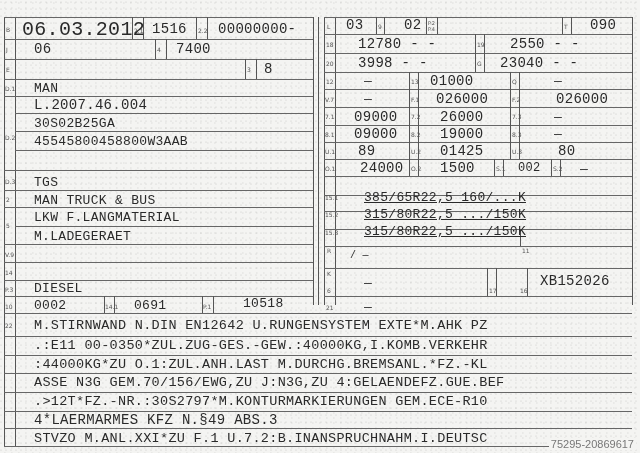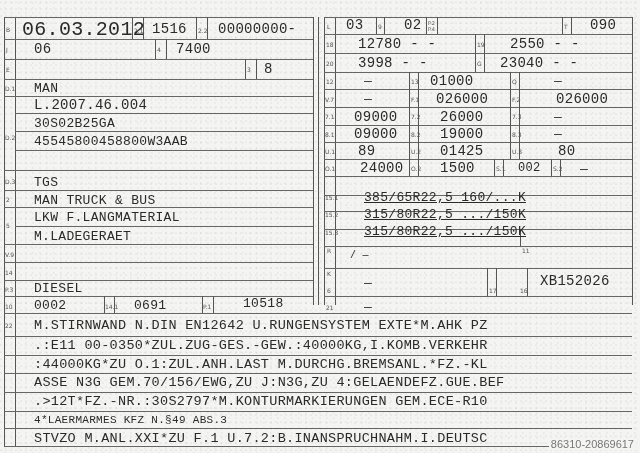--- a/index.html
+++ b/index.html
@@ -235,17 +235,17 @@
   <span class="cell" style="left:364px;top:276px;">—</span>
   <span class="cell" style="left:508px;top:276px;font-size:14px;"></span>
   <span class="cell" style="left:540px;top:274px;font-size:14px;">XB152026</span>
   <span class="cell" style="left:364px;top:300px;">—</span>
 
   <span class="cell" style="left:34px;top:318px;font-size:13.5px;">M.STIRNWAND N.DIN EN12642 U.RUNGENSYSTEM EXTE*M.AHK PZ</span>
   <span class="cell" style="left:34px;top:338px;font-size:13.5px;">.:E11 00-0350*ZUL.ZUG-GES.-GEW.:40000KG,I.KOMB.VERKEHR</span>
   <span class="cell" style="left:34px;top:357px;font-size:13.5px;">:44000KG*ZU O.1:ZUL.ANH.LAST M.DURCHG.BREMSANL.*FZ.-KL</span>
   <span class="cell" style="left:34px;top:375px;font-size:13.5px;">ASSE N3G GEM.70/156/EWG,ZU J:N3G,ZU 4:GELAENDEFZ.GUE.BEF</span>
   <span class="cell" style="left:34px;top:394px;font-size:13.5px;">.&gt;12T*FZ.-NR.:30S2797*M.KONTURMARKIERUNGEN GEM.ECE-R10</span>
-  <span class="cell" style="left:34px;top:413px;font-size:11px;">4*LAERMARMES KFZ N.§49 ABS.3</span>
+  <span class="cell" style="left:34px;top:413px;font-size:14px;">4*LAERMARMES KFZ N.§49 ABS.3</span>
   <span class="cell" style="left:34px;top:431px;font-size:13.5px;">STVZO M.ANL.XXI*ZU F.1 U.7.2:B.INANSPRUCHNAHM.I.DEUTSC</span>
 
-  <span class="footer-id">86310-20869617</span>
+  <span class="footer-id">75295-20869617</span>
 </div>
 
 </body></html>

